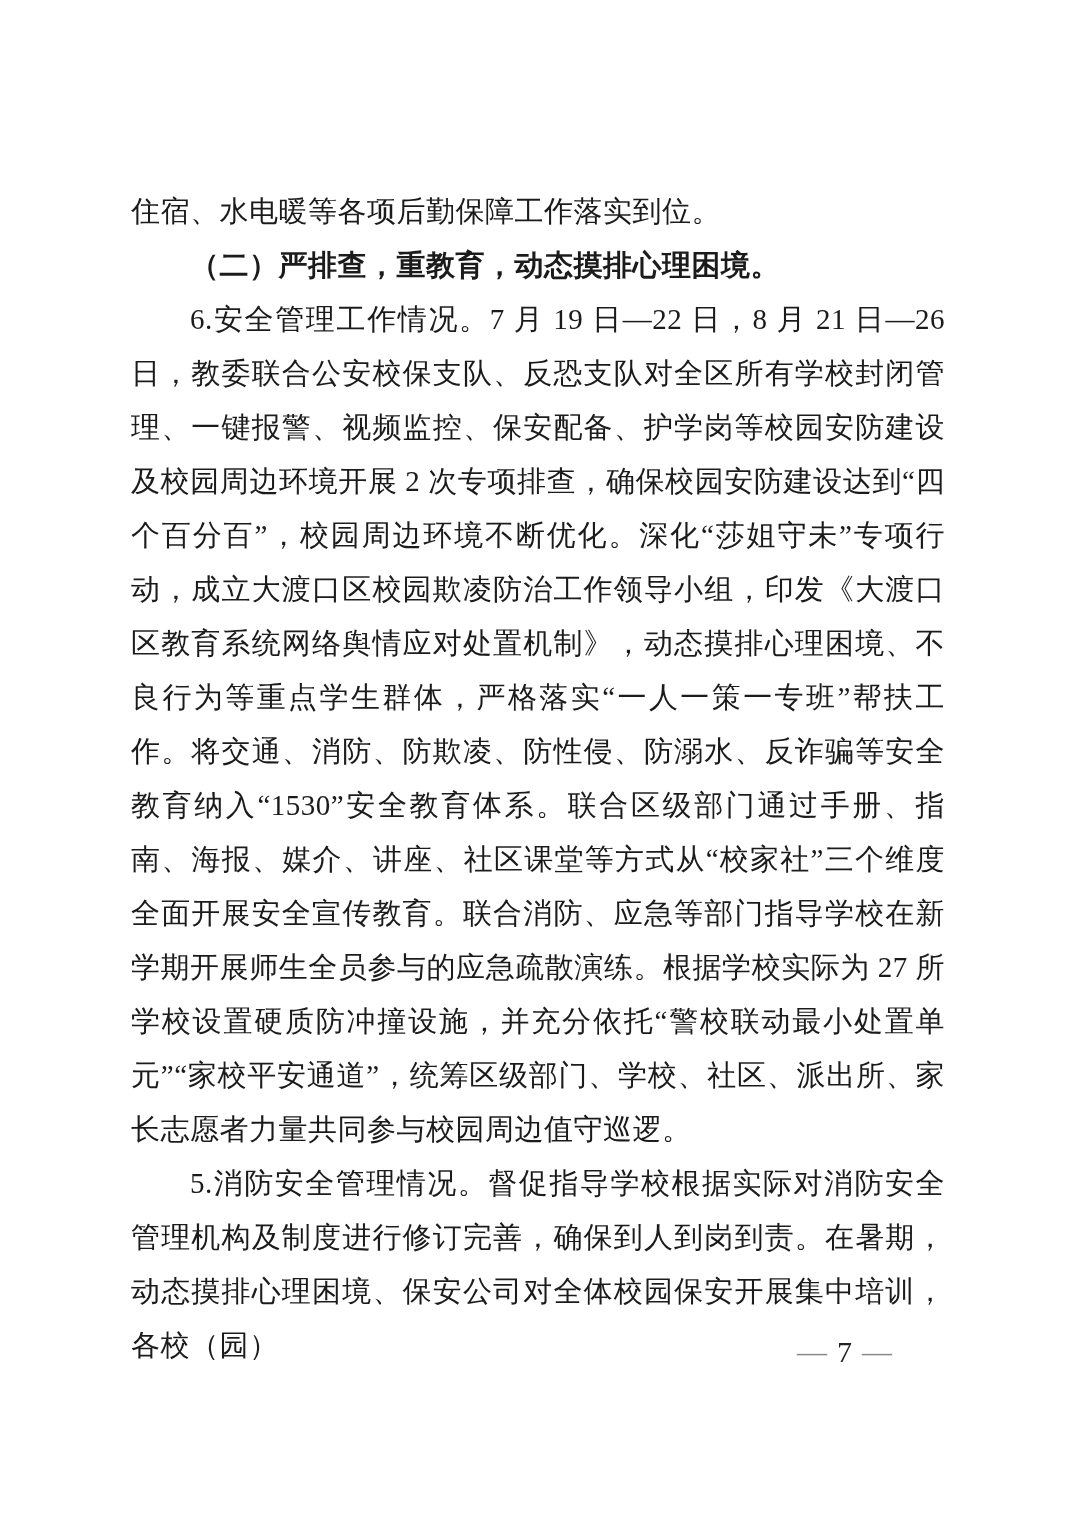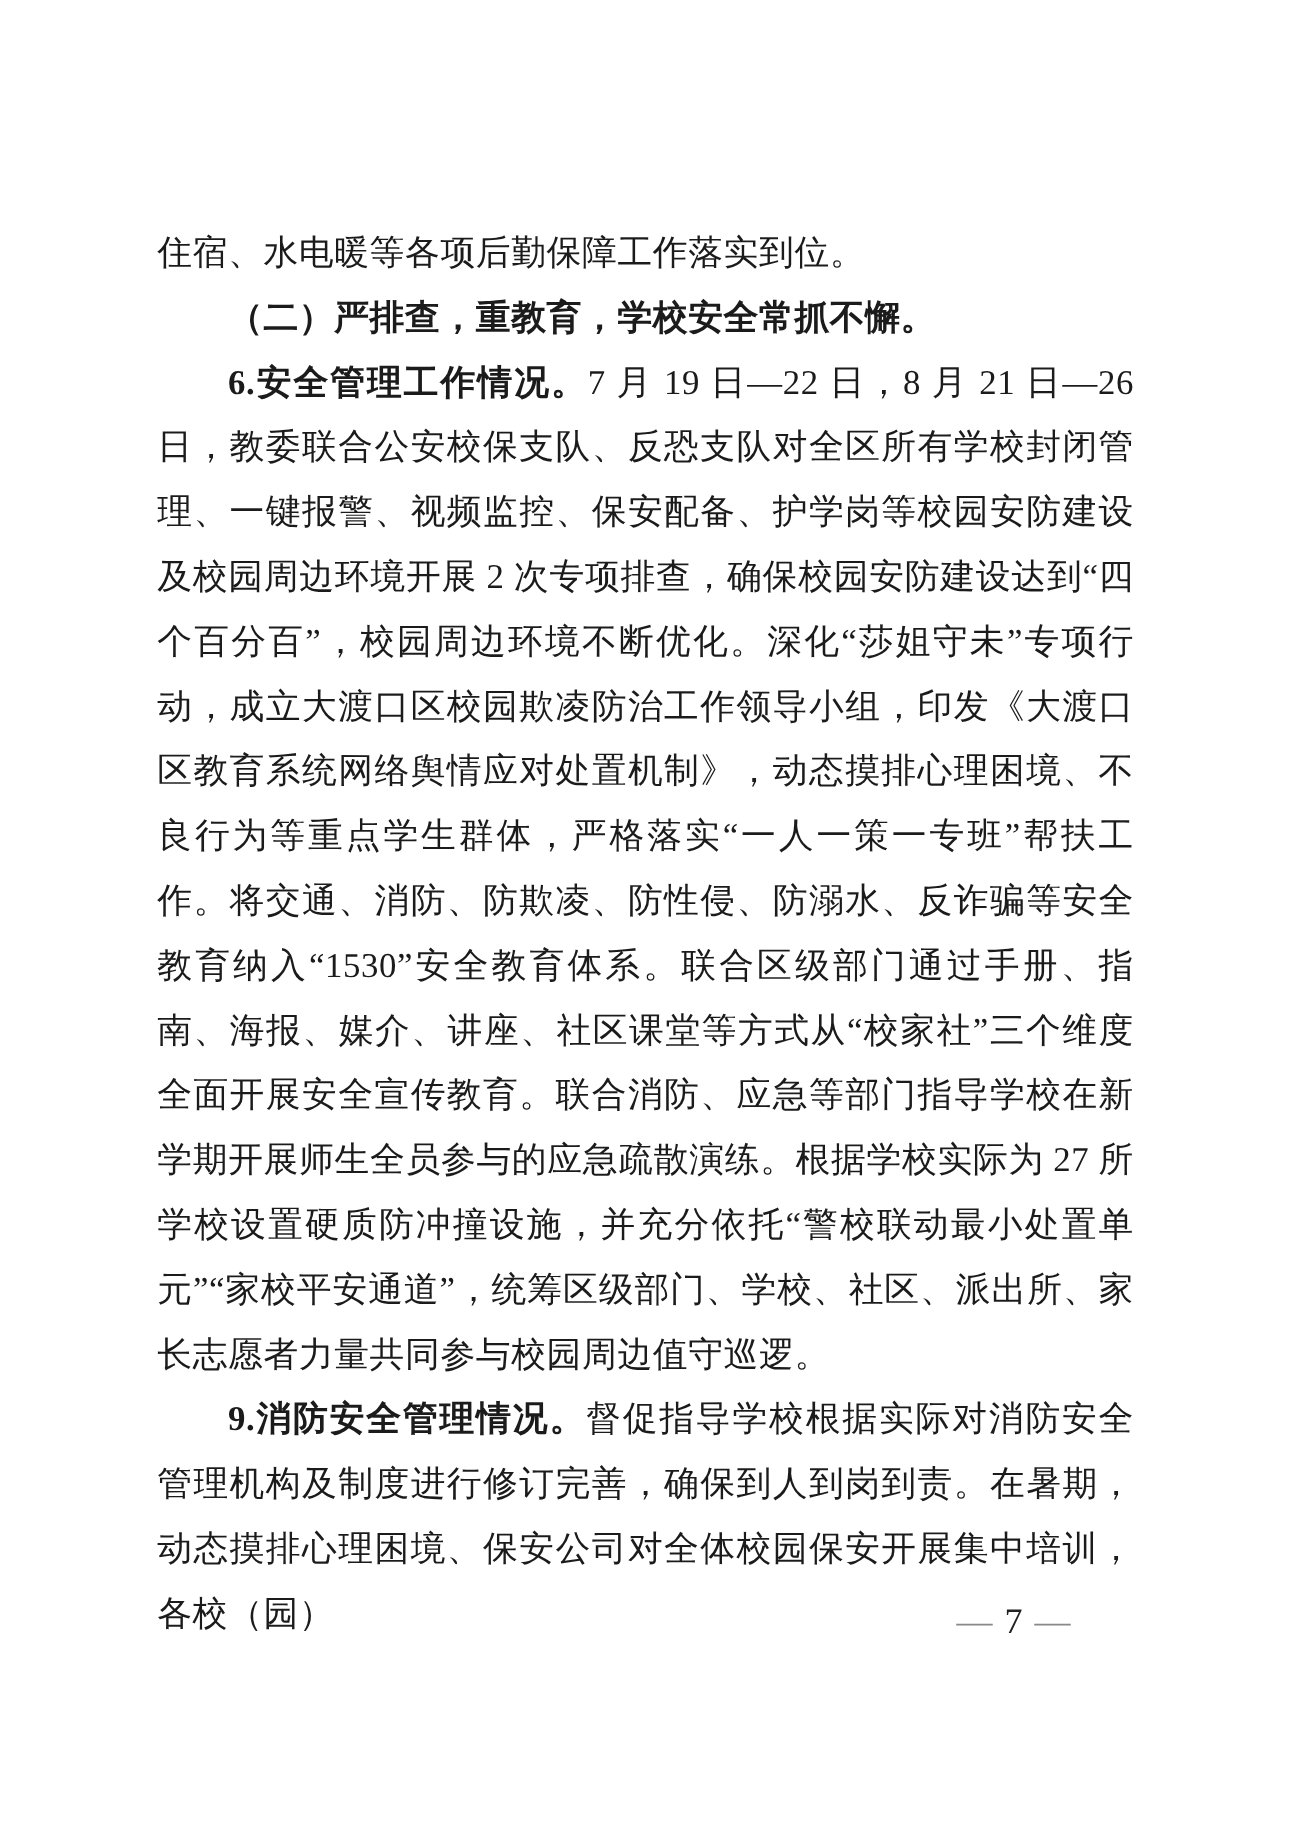--- a/index.html
+++ b/index.html
@@ -27,21 +27,21 @@
     font-size: 29px;
     line-height: 54px;
     text-align: justify;
     text-justify: inter-ideograph;
     letter-spacing: 0.5px;
   }
   .content p.indent {
     text-indent: 59px;
   }
   .lead {
-    font-weight: bold;
+    font-weight: normal;
   }
   p.heading2 {
     font-weight: bold;
   }
   .footer {
     position: absolute;
     top: 1332px;
     right: 168px;
     font-size: 30px;
     line-height: 40px;
@@ -56,24 +56,24 @@
   }
 </style>
 </head>
 <body>
 
 <div class="page">
   <div class="content">
 
     <p><span>住宿、水电暖等各项后勤保障工作落实到位。</span></p>
 
-    <p class="indent heading2"><span>（二）严排查，重教育，学校安全常抓不懈。</span></p>
+    <p class="indent heading2"><span>（二）严排查，重教育，动态摸排心理困境。</span></p>
 
     <p class="indent"><span class="lead">6.安全管理工作情况。</span><span>7 月 19 日—22 日，8 月 21 日—26 日，教委联合公安校保支队、反恐支队对全区所有学校封闭管理、一键报警、视频监控、保安配备、护学岗等校园安防建设及校园周边环境开展 2 次专项排查，确保校园安防建设达到“四个百分百”，校园周边环境不断优化。深化“莎姐守未”专项行动，成立大渡口区校园欺凌防治工作领导小组，印发《大渡口区教育系统网络舆情应对处置机制》，动态摸排心理困境、不良行为等重点学生群体，严格落实“一人一策一专班”帮扶工作。将交通、消防、防欺凌、防性侵、防溺水、反诈骗等安全教育纳入“1530”安全教育体系。联合区级部门通过手册、指南、海报、媒介、讲座、社区课堂等方式从“校家社”三个维度全面开展安全宣传教育。联合消防、应急等部门指导学校在新学期开展师生全员参与的应急疏散演练。根据学校实际为 27 所学校设置硬质防冲撞设施，并充分依托“警校联动最小处置单元”“家校平安通道”，统筹区级部门、学校、社区、派出所、家长志愿者力量共同参与校园周边值守巡逻。</span></p>
 
-    <p class="indent"><span class="lead">9.消防安全管理情况。</span><span>督促指导学校根据实际对消防安全管理机构及制度进行修订完善，确保到人到岗到责。在暑期，动态摸排心理困境、保安公司对全体校园保安开展集中培训，各校（园）</span></p>
+    <p class="indent"><span class="lead">5.消防安全管理情况。</span><span>督促指导学校根据实际对消防安全管理机构及制度进行修订完善，确保到人到岗到责。在暑期，动态摸排心理困境、保安公司对全体校园保安开展集中培训，各校（园）</span></p>
 
   </div>
 
   <div class="footer">
     <span class="dash">—</span><span class="num">7</span><span class="dash">—</span>
   </div>
 </div>
 
 </body></html>

